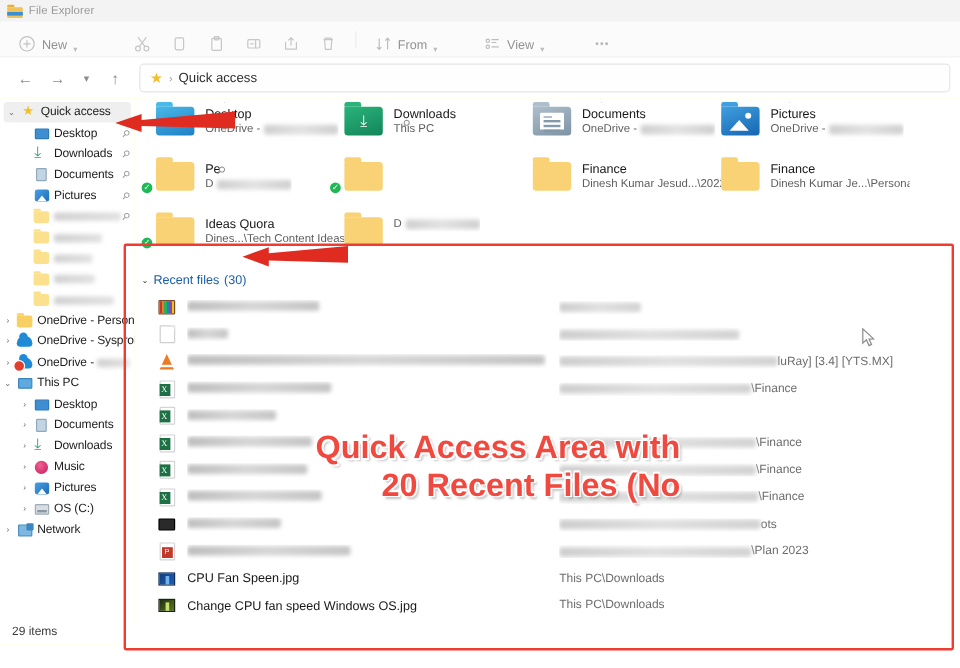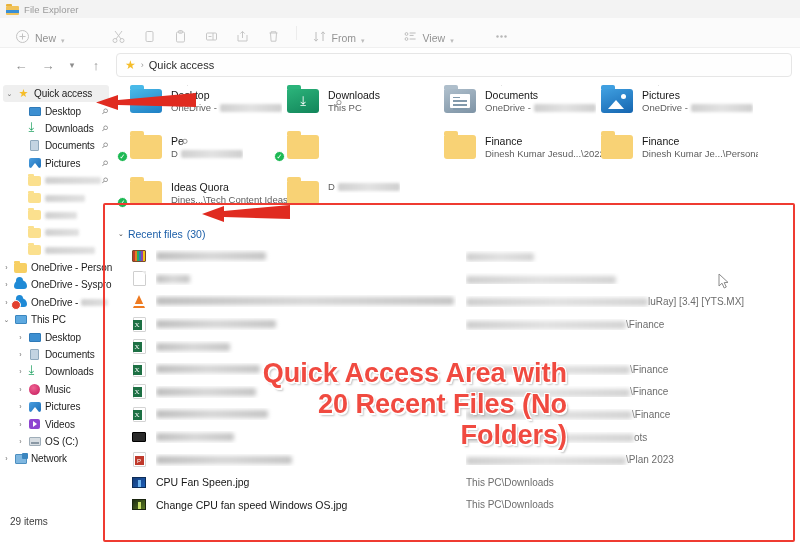--- a/index.html
+++ b/index.html
@@ -211,21 +211,21 @@
   .fi-ppt { background:#fff;border:1px solid #d4d4d4;border-radius:1px;}
   .fi-ppt .badge{position:absolute;left:1px;top:3px;width:9px;height:9px;background:#c0392b;color:#fff;font-size:6px;display:flex;align-items:center;justify-content:center;}
   .fi-imgblue { width:14px;height:11px;background:linear-gradient(135deg,#143d7a,#1e5fb8);border:1px solid #0d2c56;}
   .fi-imgblue:after{content:'';position:absolute;left:5px;top:2px;width:3px;height:7px;background:#6fb4ee;}
   .fi-imggreen { width:14px;height:11px;background:linear-gradient(135deg,#1d2b12,#5a7a23);border:1px solid #1a240f;}
   .fi-imggreen:after{content:'';position:absolute;left:5px;top:2px;width:3px;height:7px;background:#c9e06a;}
 
   
   .statusbar {
     position: absolute; left: 0; bottom: 0; width: 800px; height: 21px;
-    display: flex; padding-left: 10px;
+    display: flex; align-items: center; padding-left: 10px;
     background: #fff; font-size: 10px; color: #3c3c3c;
   }
 
   
   .redbox {
     position: absolute; left: 103px; top: 203px;
     width: 692px; height: 339px;
     border: 2.5px solid #ef3b31; border-radius: 2px;
     pointer-events: none;
   }
@@ -500,27 +500,20 @@
         <div class="nav-row indent1">
           <span class="nav-exp">›</span>
           <span class="nav-ico">
             <span class="ico-pic"></span>
           </span>
           <span class="nav-txt">Pictures</span>
         </div>
         <div class="nav-row indent1">
           <span class="nav-exp">›</span>
           <span class="nav-ico">
-            <span class="ico-video"></span>
-          </span>
-          <span class="nav-txt">Videos</span>
-        </div>
-        <div class="nav-row indent1">
-          <span class="nav-exp">›</span>
-          <span class="nav-ico">
             <span class="ico-drive"></span>
           </span>
           <span class="nav-txt">OS (C:)</span>
         </div>
         <div class="nav-row">
           <span class="nav-exp">›</span>
           <span class="nav-ico">
             <span class="ico-net"></span>
           </span>
           <span class="nav-txt">Network</span>
@@ -759,21 +752,20 @@
 
   <div class="arrow" style="left:196px;top:203px;">
     <svg width="96" height="22" viewBox="0 0 96 22">
       <path d="M94 2 L28 8 L28 3 L6 11 L28 19 L28 14 L94 16 Z" fill="#e02b20"></path>
     </svg>
   </div>
 
   <div class="overlay-text">
     <div>Quick Access Area with</div>
     <div>20 Recent Files (No</div>
-    <div>Folders)</div>
   </div>
 
   <div class="cursor">
     <svg width="12" height="17" viewBox="0 0 12 17">
       <path d="M1 1 L1 13 L4 10.2 L6.2 15 L8.3 14 L6.2 9.6 L10 9.4 Z" fill="#fff" stroke="#8a8a8a" stroke-width="1"></path>
     </svg>
   </div>
 </div>
 
 </body></html>

